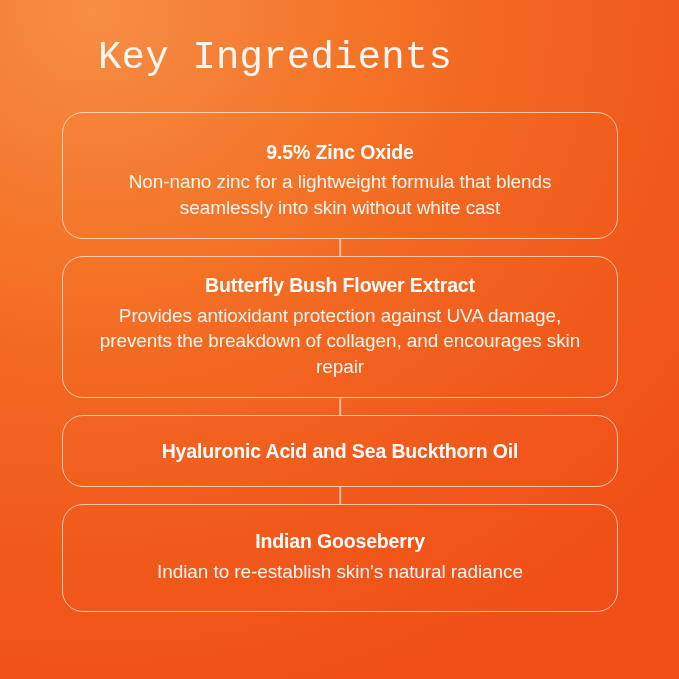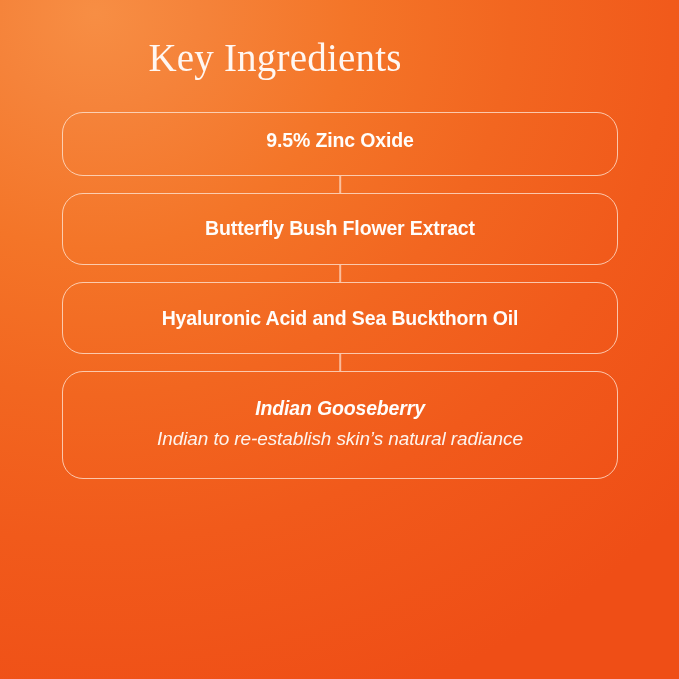--- a/index.html
+++ b/index.html
@@ -29,21 +29,21 @@
     overflow: hidden;
   }
 
   
   #poster-title {
     position: absolute;
     top: 36px;
     left: 0;
     width: 550px;
     text-align: center;
-    font-family: Liberation Serif, serif;
+    font-family: Liberation Mono, monospace;
     font-size: 39px;
     font-weight: 400;
     letter-spacing: 0.2px;
     color: #FFF7F2;
     line-height: 1.15;
   }
 
   
   #cards {
     position: absolute;
@@ -89,51 +89,53 @@
     font-family: "Liberation Sans", sans-serif;
     font-size: 19px;
     font-weight: 400;
     color: #FDF4EE;
     letter-spacing: -0.1px;
     line-height: 1.34;
     margin: 0;
   }
 
   
-  .card-1 { padding-top: 15px; padding-bottom: 18px; }
-  .card-2 { padding-top: 22px; padding-bottom: 18px; }
+  .card-1 { padding-top: 27px; padding-bottom: 18px; }
+  .card-2 { padding-top: 16px; padding-bottom: 18px; }
   .card-3 { padding-top: 23px; padding-bottom: 18px; }
-  .card-4 { padding-top: 24px; padding-bottom: 27px; font-style: italic; }
+  .card-4 { padding-top: 24px; padding-bottom: 27px; }
 
   .gap-1 { height: 17px; }
   .gap-2 { height: 17px; }
   .gap-3 { height: 17px; }
 </style>
 </head>
 <body>
 
 <div id="poster">
 
   <div id="poster-title">Key Ingredients</div>
 
   <div id="cards">
 
     <div class="card-wrap">
       <div class="card card-1">
         <p class="card-heading">9.5% Zinc Oxide</p>
+        <p class="card-body">Non-nano zinc for a lightweight formula that blends seamlessly into skin without white cast</p>
       </div>
     </div>
 
     <div class="card-wrap gap-1">
       <div class="connector" style="top:0;height:17px;"></div>
     </div>
 
     <div class="card-wrap">
       <div class="card card-2">
         <p class="card-heading">Butterfly Bush Flower Extract</p>
+        <p class="card-body">Provides antioxidant protection against UVA damage, prevents the breakdown of collagen, and encourages skin repair</p>
       </div>
     </div>
 
     <div class="card-wrap gap-2">
       <div class="connector" style="top:0;height:17px;"></div>
     </div>
 
     <div class="card-wrap">
       <div class="card card-3">
         <p class="card-heading">Hyaluronic Acid and Sea Buckthorn Oil</p>

